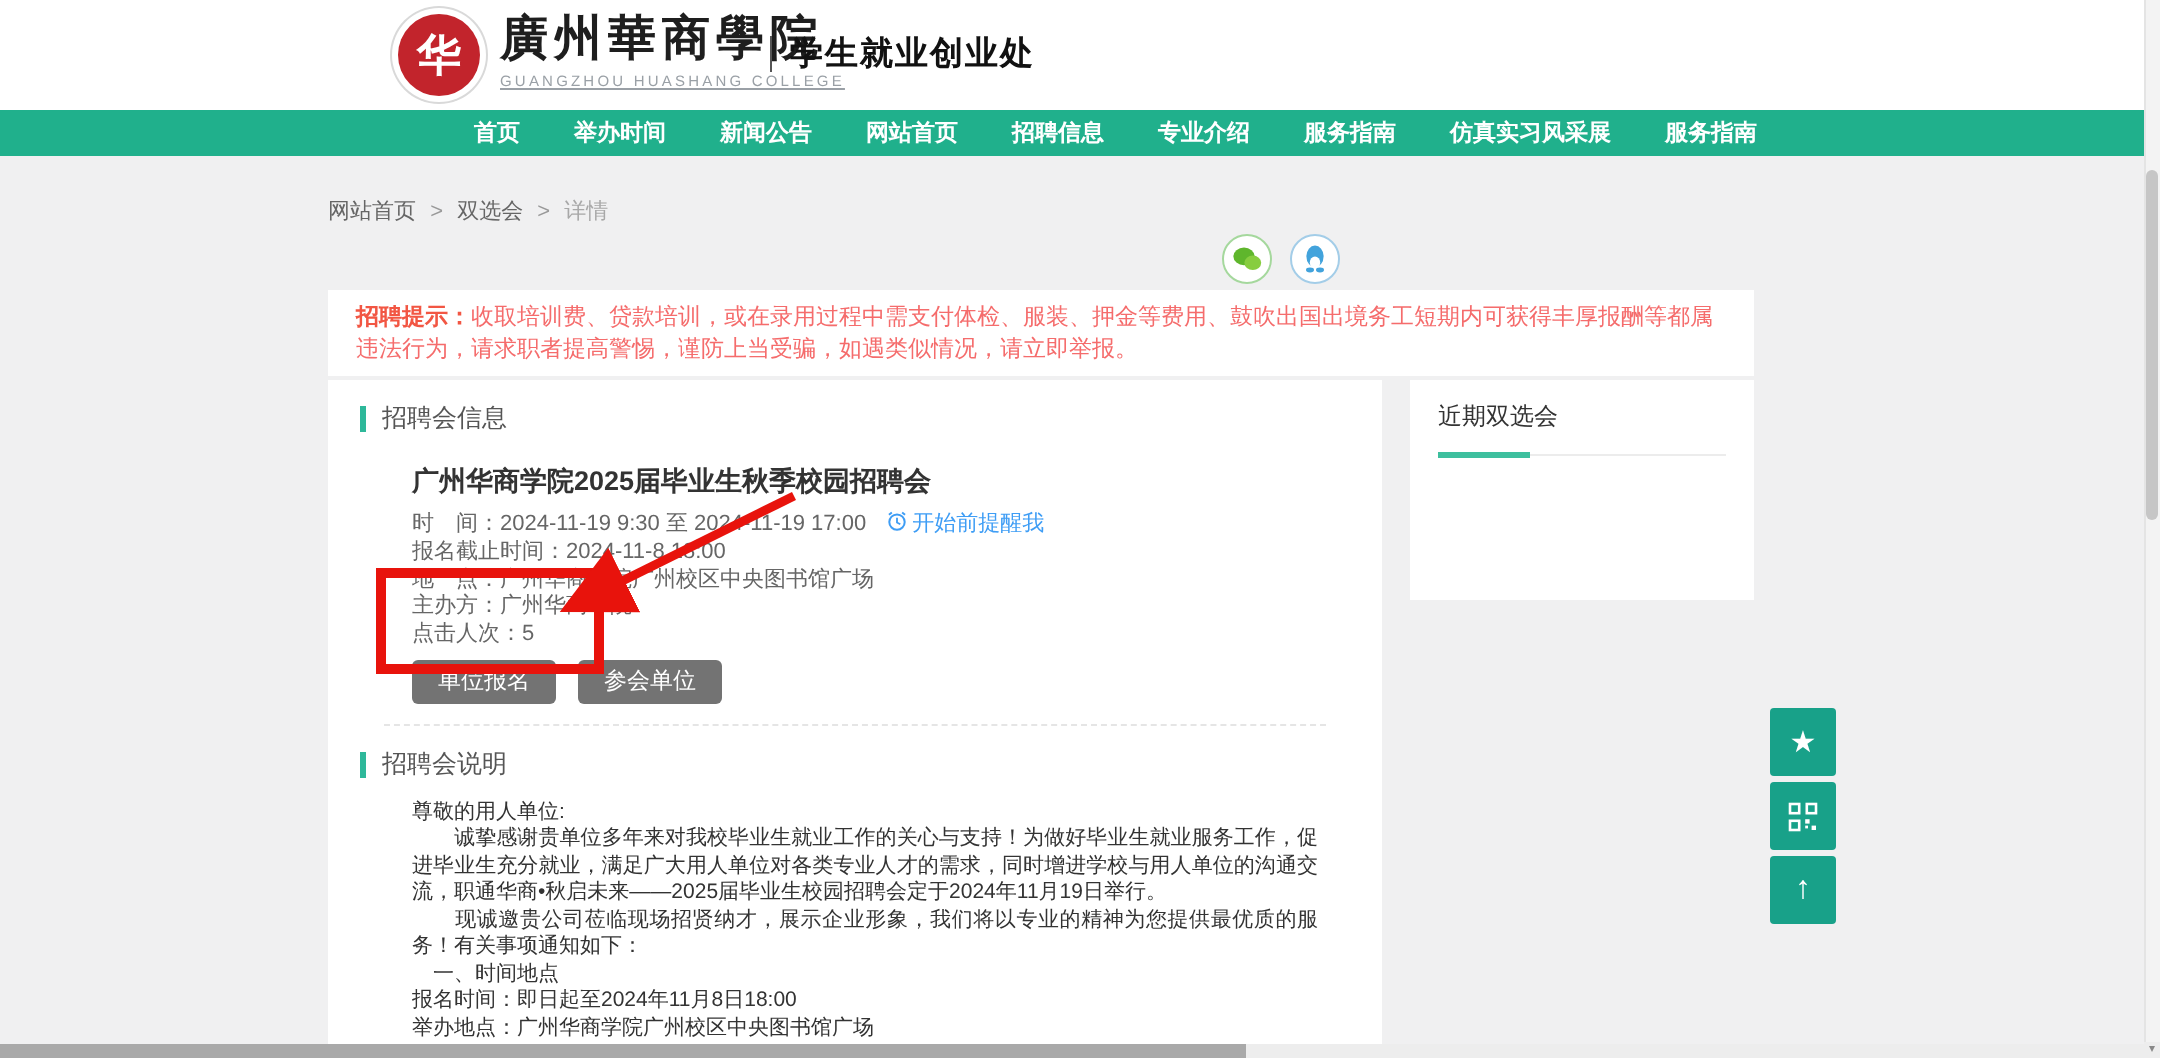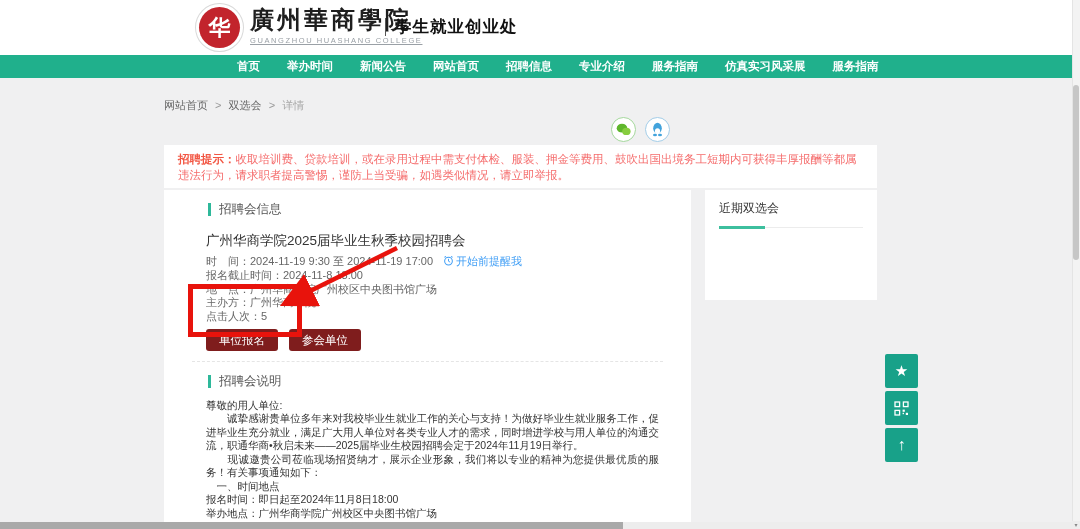--- a/index.html
+++ b/index.html
@@ -36,30 +36,30 @@
   .share-circle { width:25px; height:25px; border-radius:50%; background:#fff;
                   display:flex; align-items:center; justify-content:center; cursor:pointer; }
   .share-wechat { border:1px solid #a5d89d; }
   .share-qq { border:1px solid #a3cde8; }
   
   .warning { position:absolute; left:164px; top:145px; width:713px; height:43px; background:#fff;
              padding:6px 14px; font-size:11.5px; line-height:16px; color:#f56c6c; }
   .warning b { color:#f25643; font-weight:bold; }
   
   .main-card { position:absolute; left:164px; top:190px; width:527px; height:339px; background:#fff; }
-  .sec-head { display:flex; align-items:center; margin:11px 0 0 44px; }
+  .sec-head { display:flex; align-items:center; margin:11px 0 0 16px; }
   .sec-bar { width:3px; height:13px; background:#2eb89a; margin-right:8px; }
   .sec-title { font-size:12.5px; color:#555; }
   .fair-block { padding:15px 30px 0 42px; }
-  .fair-title { font-size:13.5px; font-weight:normal; color:#333; line-height:16px; margin-bottom:6px; }
+  .fair-title { font-size:13.5px; font-weight:bold; color:#333; line-height:16px; margin-bottom:6px; }
   .detail-line { font-size:11px; color:#666; line-height:13.8px; white-space:nowrap; }
   .remind-link { color:#3e9df5; margin-left:10px; cursor:pointer; }
   .remind-link svg { vertical-align:-1px; margin-right:2px; }
   .btn-row { margin-top:5px; display:flex; gap:11px; }
-  .btn { background:#7f1d1d; color:#fff; font-size:11.5px; border:none; border-radius:3px;
+  .btn { background:#737373; color:#fff; font-size:11.5px; border:none; border-radius:3px;
          padding:5px 13px; cursor:pointer; line-height:12px; }
   .dotted-divider { margin:10px 28px 0 28px; border-top:1px dashed #e5e5e5; }
   .article { padding:9px 32px 0 42px; font-size:10.5px; color:#333; line-height:13.5px; text-align:justify; }
   .article div { margin:0; }
   
   .annot-box { position:absolute; left:188px; top:284px; width:114px; height:53px;
                border:5px solid #e8130c; z-index:30; pointer-events:none; }
   .annot-arrow { position:absolute; left:270px; top:238px; z-index:30; pointer-events:none; }
   
   .sidebar-card { position:absolute; left:705px; top:190px; width:172px; height:110px; background:#fff;

